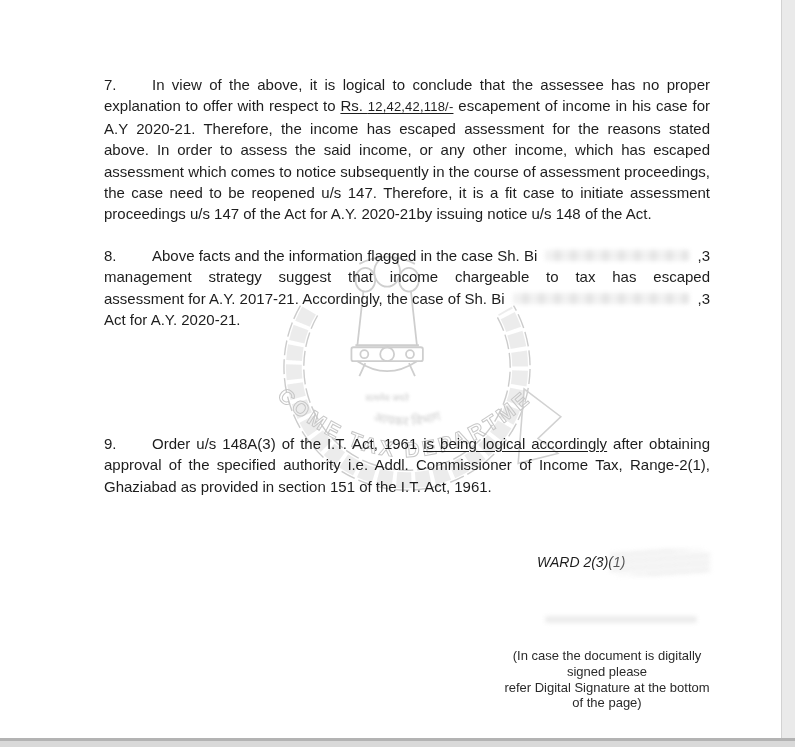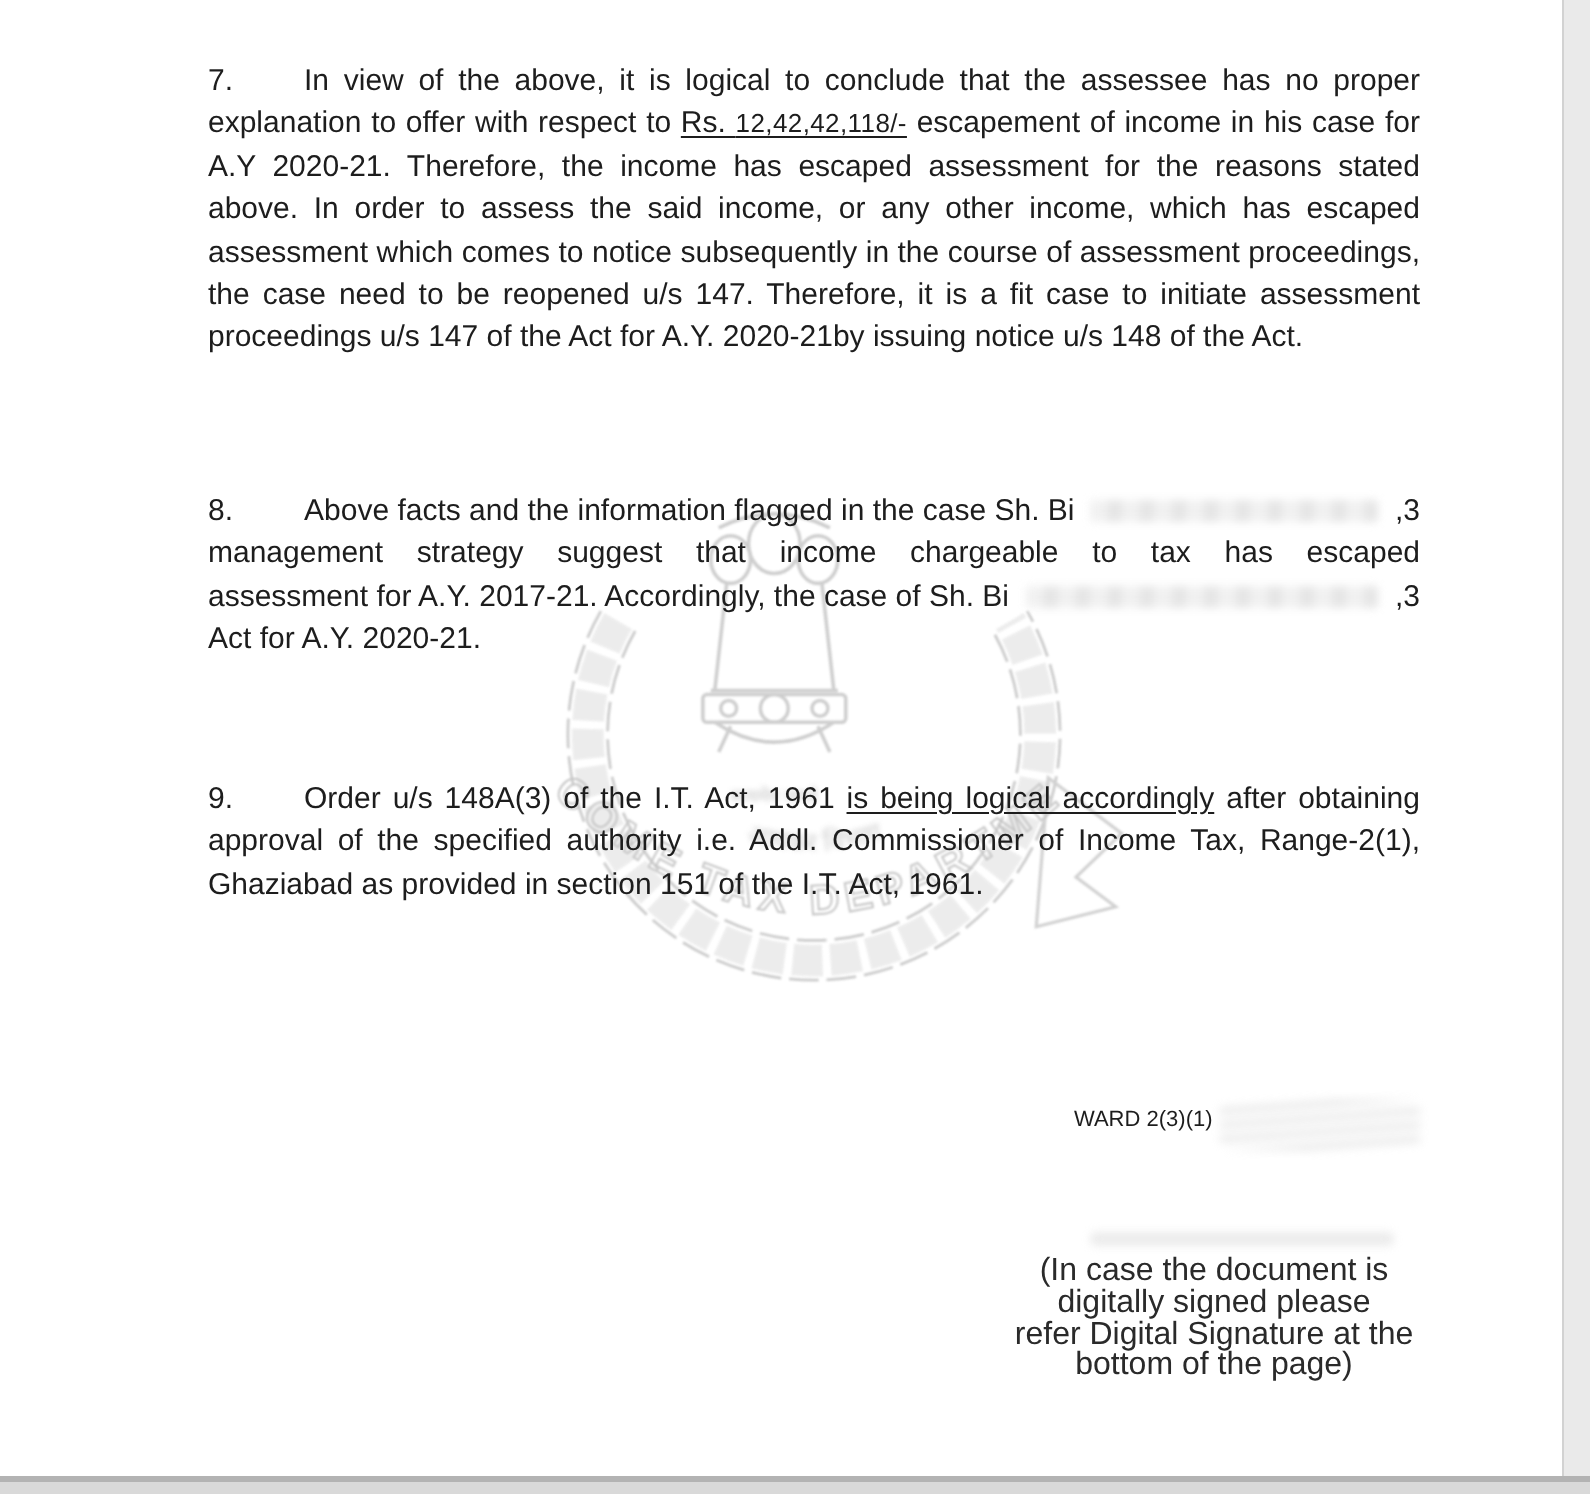--- a/index.html
+++ b/index.html
@@ -21,50 +21,50 @@
     background:linear-gradient(#b3b3b3 0 3px,#d9d9d9 3px 100%);
   }
   
   .seal{
     position:absolute;left:248px;top:250px;width:318px;height:258px;
     z-index:0;filter:blur(0.4px);opacity:.95;
   }
   .seal .devnagari{filter:blur(1.4px);}
   
   .tb{position:absolute;left:104px;width:606px;font-size:15px;line-height:21.4px;z-index:1;}
-  .just{text-align:justify;}
+  .just{text-align:justify;margin-top:44px;}
   .pnum{display:inline-block;width:48px;}
   .u-amount{text-decoration:underline;text-underline-offset:2px;}
   .amount-digits{font-size:13px;letter-spacing:.2px;}
   .u-seg{text-decoration:underline;text-underline-offset:2px;}
   .b{font-weight:400;}
   .p8line{height:21.4px;white-space:nowrap;}
   .jline{text-align:justify;text-align-last:justify;white-space:normal;}
   .fline{display:flex;align-items:baseline;}
   .fgrow{flex:1 1 auto;}
   
   .redact{
     display:inline-block;height:11px;border-radius:2px;vertical-align:baseline;
     background:repeating-linear-gradient(92deg,#efefef 0 9px,#e1e1e1 9px 16px);
     filter:blur(2px);opacity:.85;
   }
   .redact.fgrow{height:11px;margin:0 8px;align-self:center;}
-  .ward{position:absolute;left:537px;top:554px;font-size:11px;z-index:1;}
+  .ward{position:absolute;left:537px;top:554px;font-size:14px;z-index:1;font-style:italic;}
   .ward-redact{
     position:absolute;left:610px;top:550px;width:100px;height:25px;z-index:1;
     background:repeating-linear-gradient(176deg,rgba(255,255,255,0) 0 4px,#dcdcdc 4px 7px);
     filter:blur(2.5px);opacity:.7;border-radius:3px;
   }
   .disc-redact{
     position:absolute;left:545px;top:616px;width:152px;height:7px;z-index:1;
     background:#e7e7e7;filter:blur(2px);opacity:.8;border-radius:3px;
   }
   .disclaimer{
-    position:absolute;left:500px;top:628px;width:214px;z-index:1;
-    font-size:16px;line-height:15.8px;text-align:center;color:#2a2a2a;
+    position:absolute;left:500px;top:648px;width:214px;z-index:1;
+    font-size:13px;line-height:15.8px;text-align:center;color:#2a2a2a;
   }
 </style>
 </head>
 <body>
 
 <div class="page">
 
   <svg class="seal" viewBox="0 0 320 260" aria-hidden="true">
 
     <g fill="none">

